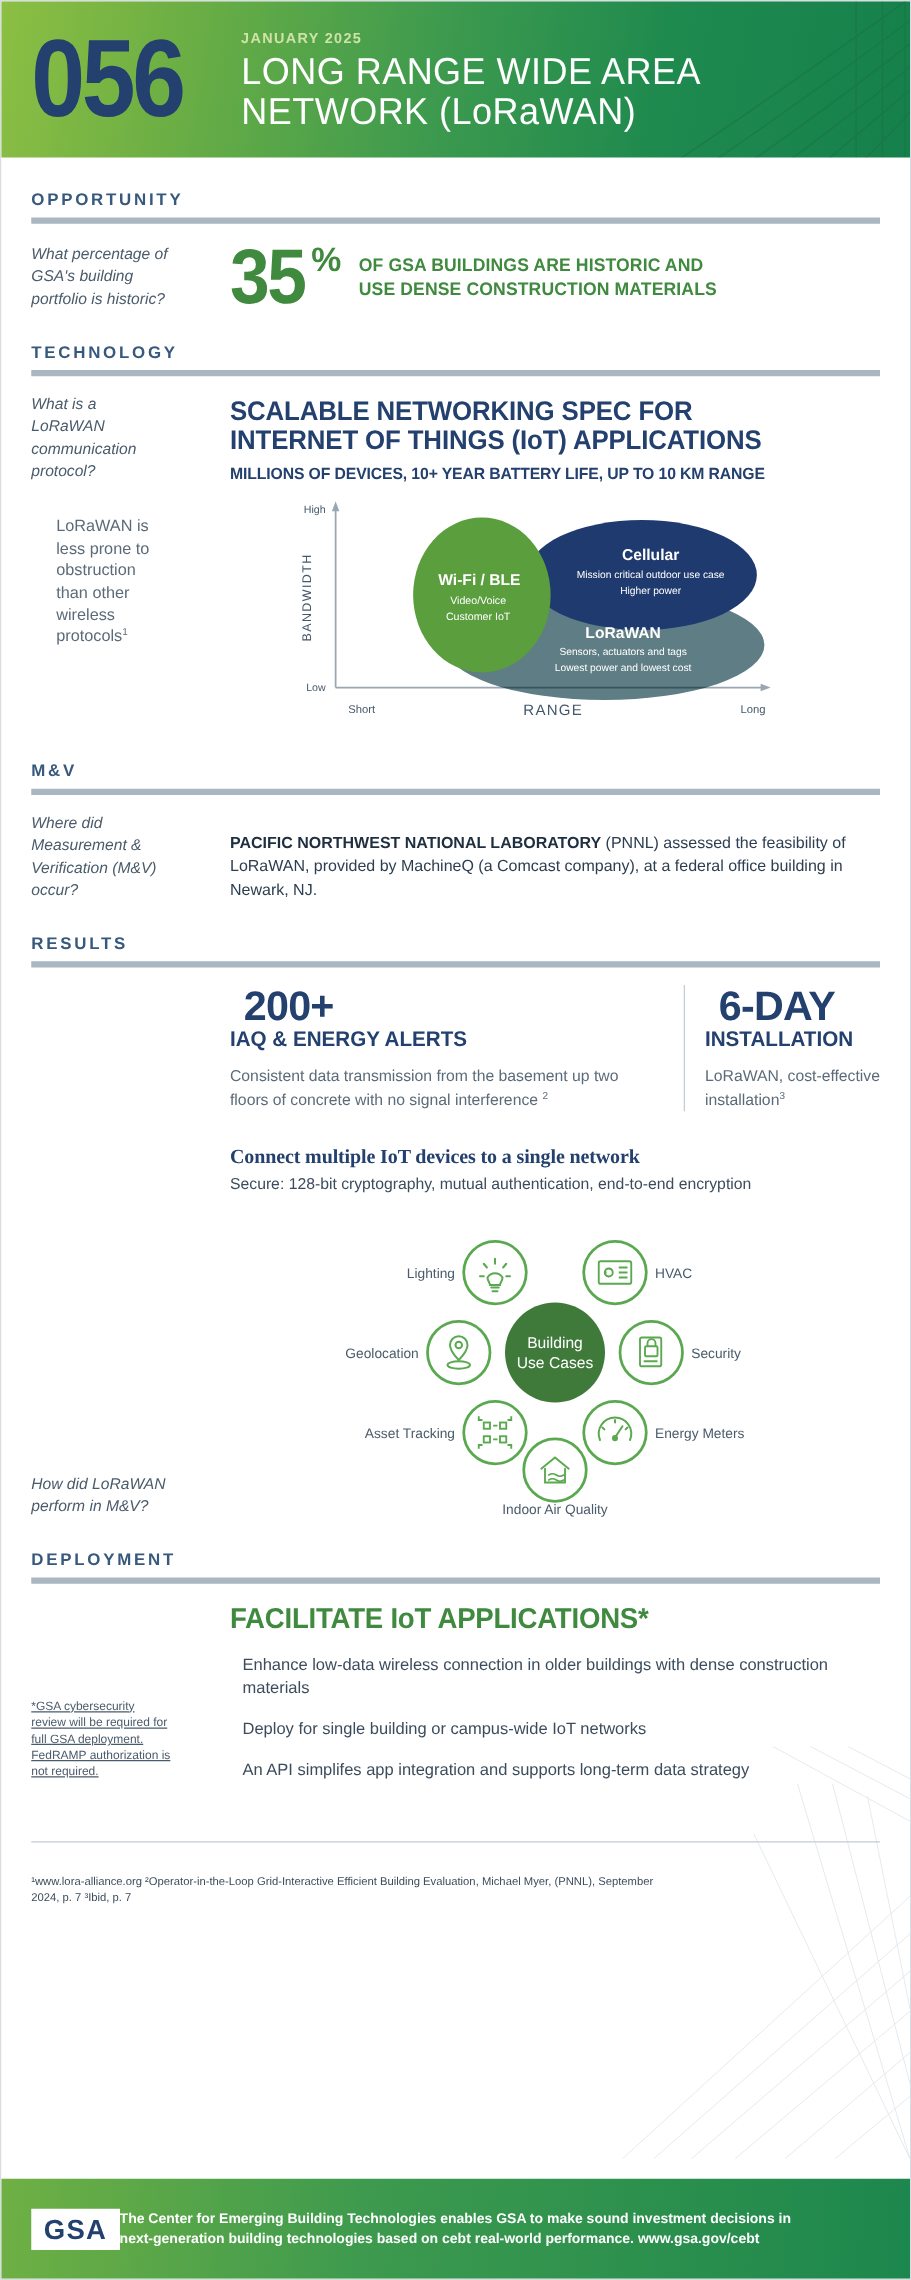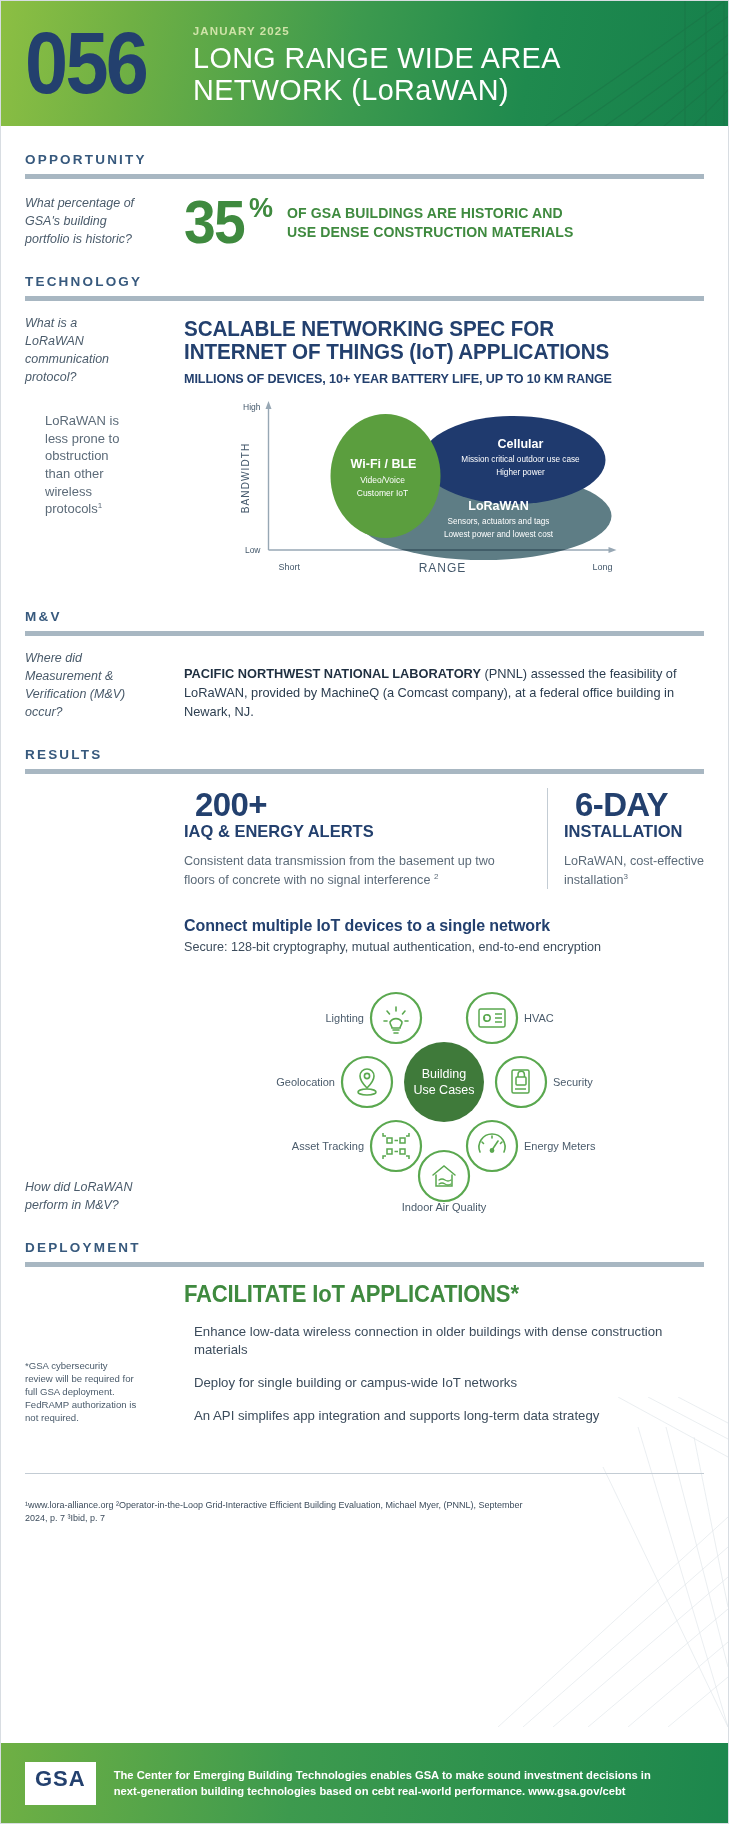--- a/index.html
+++ b/index.html
@@ -162,53 +162,54 @@
     transform:scaleX(.97);transform-origin:left top;
   }
   .res-body{
     color:#5c6b79;font-size:12.6px;line-height:1.4;margin-top:11px;
   }
   .res-body sup{font-size:8px;}
 
   .connect-head{
     color:#23406e;font-weight:bold;font-size:16px;margin-top:28px;
     letter-spacing:-.1px;
+    font-family:Liberation Serif, serif;
   }
   .connect-sub{
     color:#3c4c5c;font-size:12.6px;margin-top:5px;
   }
 
   
   .wheel-wrap{position:relative;height:250px;margin-top:10px;}
 
   
   .deploy-head{
     color:#3f8a3f;font-weight:bold;font-size:23px;letter-spacing:-.2px;
     transform:scaleX(.96);transform-origin:left top;
   }
   .deploy-item{
     color:#3c4c5c;font-size:13.2px;line-height:1.35;margin-top:15px;padding-left:10px;
   }
   .note-small{
-    font-size:9.6px;line-height:1.38;color:#4a5b6b;margin-top:14px;font-style:normal;
+    font-size:9.6px;line-height:1.38;color:#4a5b6b;margin-top:14px;font-style:normal;text-decoration:underline;
   }
   .footnotes{
     font-size:9px;line-height:1.5;color:#3c4c5c;
     border-top:1px solid #c3ccd4;padding-top:25px;margin-top:48px;
   }
 
   
   .footer{
     position:absolute;left:0;bottom:0;width:729px;height:80px;
     background:linear-gradient(95deg,#6fb044 0%,#3d9a4e 40%,#1c874d 100%);
     display:flex;align-items:center;box-sizing:border-box;padding:0 24px;
   }
   .gsa-logo{
     background:#ffffff;color:#23406e;font-weight:bold;font-size:22px;
-    letter-spacing:1px;padding:6px 10px 15px 10px;margin-right:18px;
+    letter-spacing:1px;padding:6px 10px 5px 10px;
     line-height:1;
   }
   .footer-text{
     color:#ffffff;font-size:11.2px;line-height:1.45;font-weight:bold;
   }
   .footer-text .url{font-weight:bold;}
 
   .bg-lines{
     position:absolute;right:0;bottom:96px;width:230px;height:330px;opacity:.30;pointer-events:none;
   }

